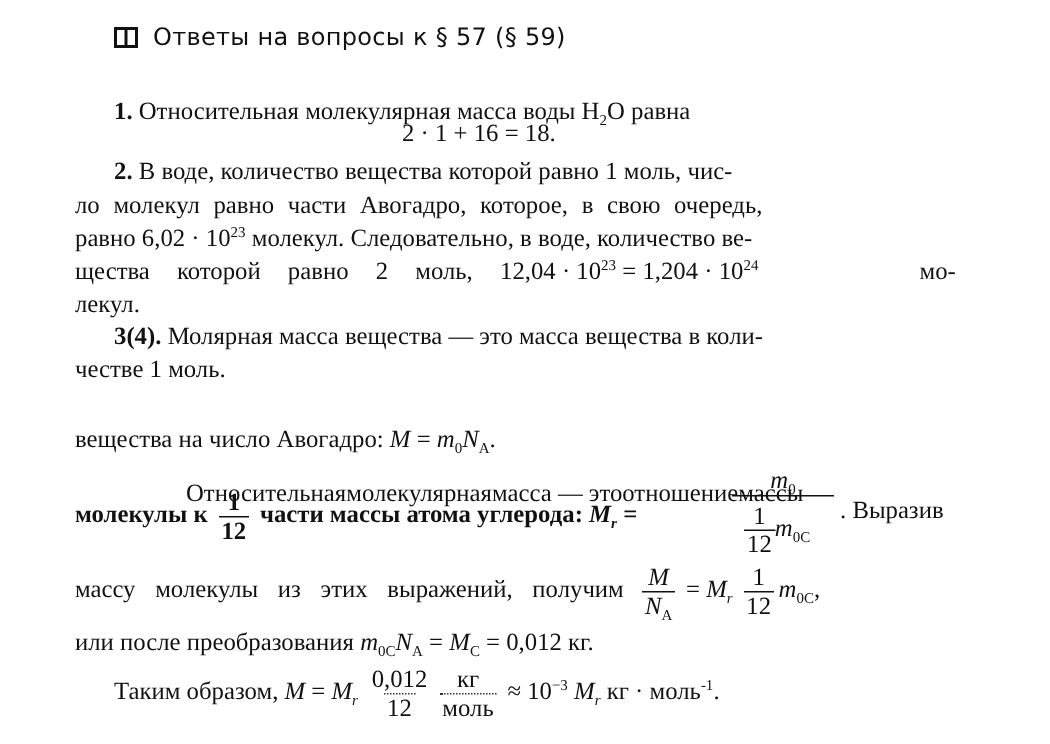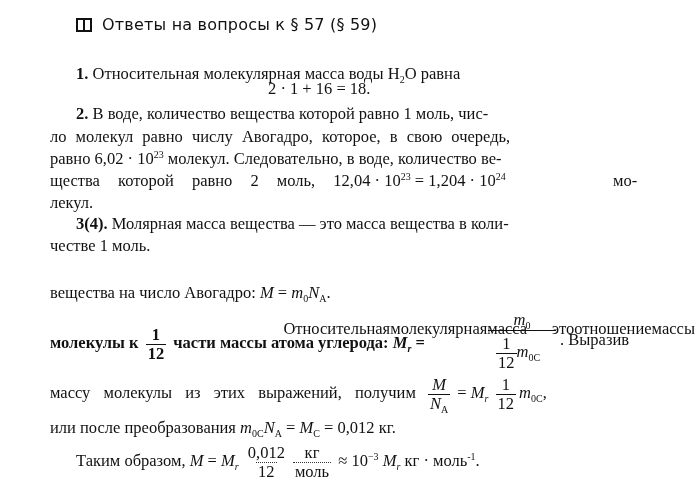--- a/index.html
+++ b/index.html
@@ -6,21 +6,21 @@
   body {
     width: 700px; height: 496px; position: relative; overflow: hidden;
     color: #111111;
     font-family: "Liberation Serif", "DejaVu Serif", serif;
   }
   .page { position: absolute; left: 0; top: 0; width: 700px; height: 496px; }
   .line { position: absolute; white-space: nowrap; font-size: 16.5px; line-height: 20px; }
   .bold { font-weight: bold; }
   .sans { font-family: "DejaVu Sans", "Liberation Sans", sans-serif; }
   .heading { font-size: 16px; letter-spacing: 0.2px; }
-  .justify { display: flex; justify-content: flex-end; }
+  .justify { display: flex; justify-content: flex-start; }
   i.m { font-style: italic; }
   sup { font-size: 10px; vertical-align: 6px; line-height: 0; }
   sub { font-size: 10px; vertical-align: -4px; line-height: 0; }
   .frac {
     display: inline-flex; flex-direction: column; align-items: center;
     vertical-align: middle; margin: 0 3px;
   }
   .frac .num { display: block; padding: 0 2px; line-height: 18px; }
   .frac .den { display: block; padding: 0 2px; line-height: 18px; border-top: 1px solid #111; }
   .frac.dotted .den { border-top: 1px dotted #333; }
@@ -46,21 +46,21 @@
 
   <div class="line" style="left:76px; top:40px;margin-top:24px;">
     <span class="bold">1.</span>
     <span>Относительная молекулярная масса воды H</span><sub>2</sub><span>O равна</span>
   </div>
   <div class="line" style="left:268px; top:79px;">2 · 1 + 16 = 18.</div>
 
   <div class="line justify" style="left:76px; width:571px; top:104px;">
     <span style="width:100%;"><span class="bold">2.</span> <span>В воде, количество вещества которой равно 1 моль, чис-</span></span>
   </div>
-  <div class="line" style="left:50px; top:127px; word-spacing:5px;">ло молекул равно числу Авогадро, которое, в свою очередь,</div>
+  <div class="line" style="left:50px; top:127px; word-spacing:5px;">ло молекул равно части Авогадро, которое, в свою очередь,</div>
   <div class="line" style="left:50px; top:149px;">
     <span>равно 6,02 · 10</span><sup>23</sup><span> молекул. Следовательно, в воде, количество ве-</span>
   </div>
   <div class="line" style="left:50px; top:171px;">
     <span style="word-spacing:14px;">щества которой равно 2 моль,</span>
     <span style="margin-left:14px;"><span>12,04 · 10</span><sup>23</sup><span> = 1,204 · 10</span><sup>24</sup></span>
     <span style="position:absolute; left:563px;">мо-</span>
   </div>
   <div class="line" style="left:50px; top:193px;">лекул.</div>
 

